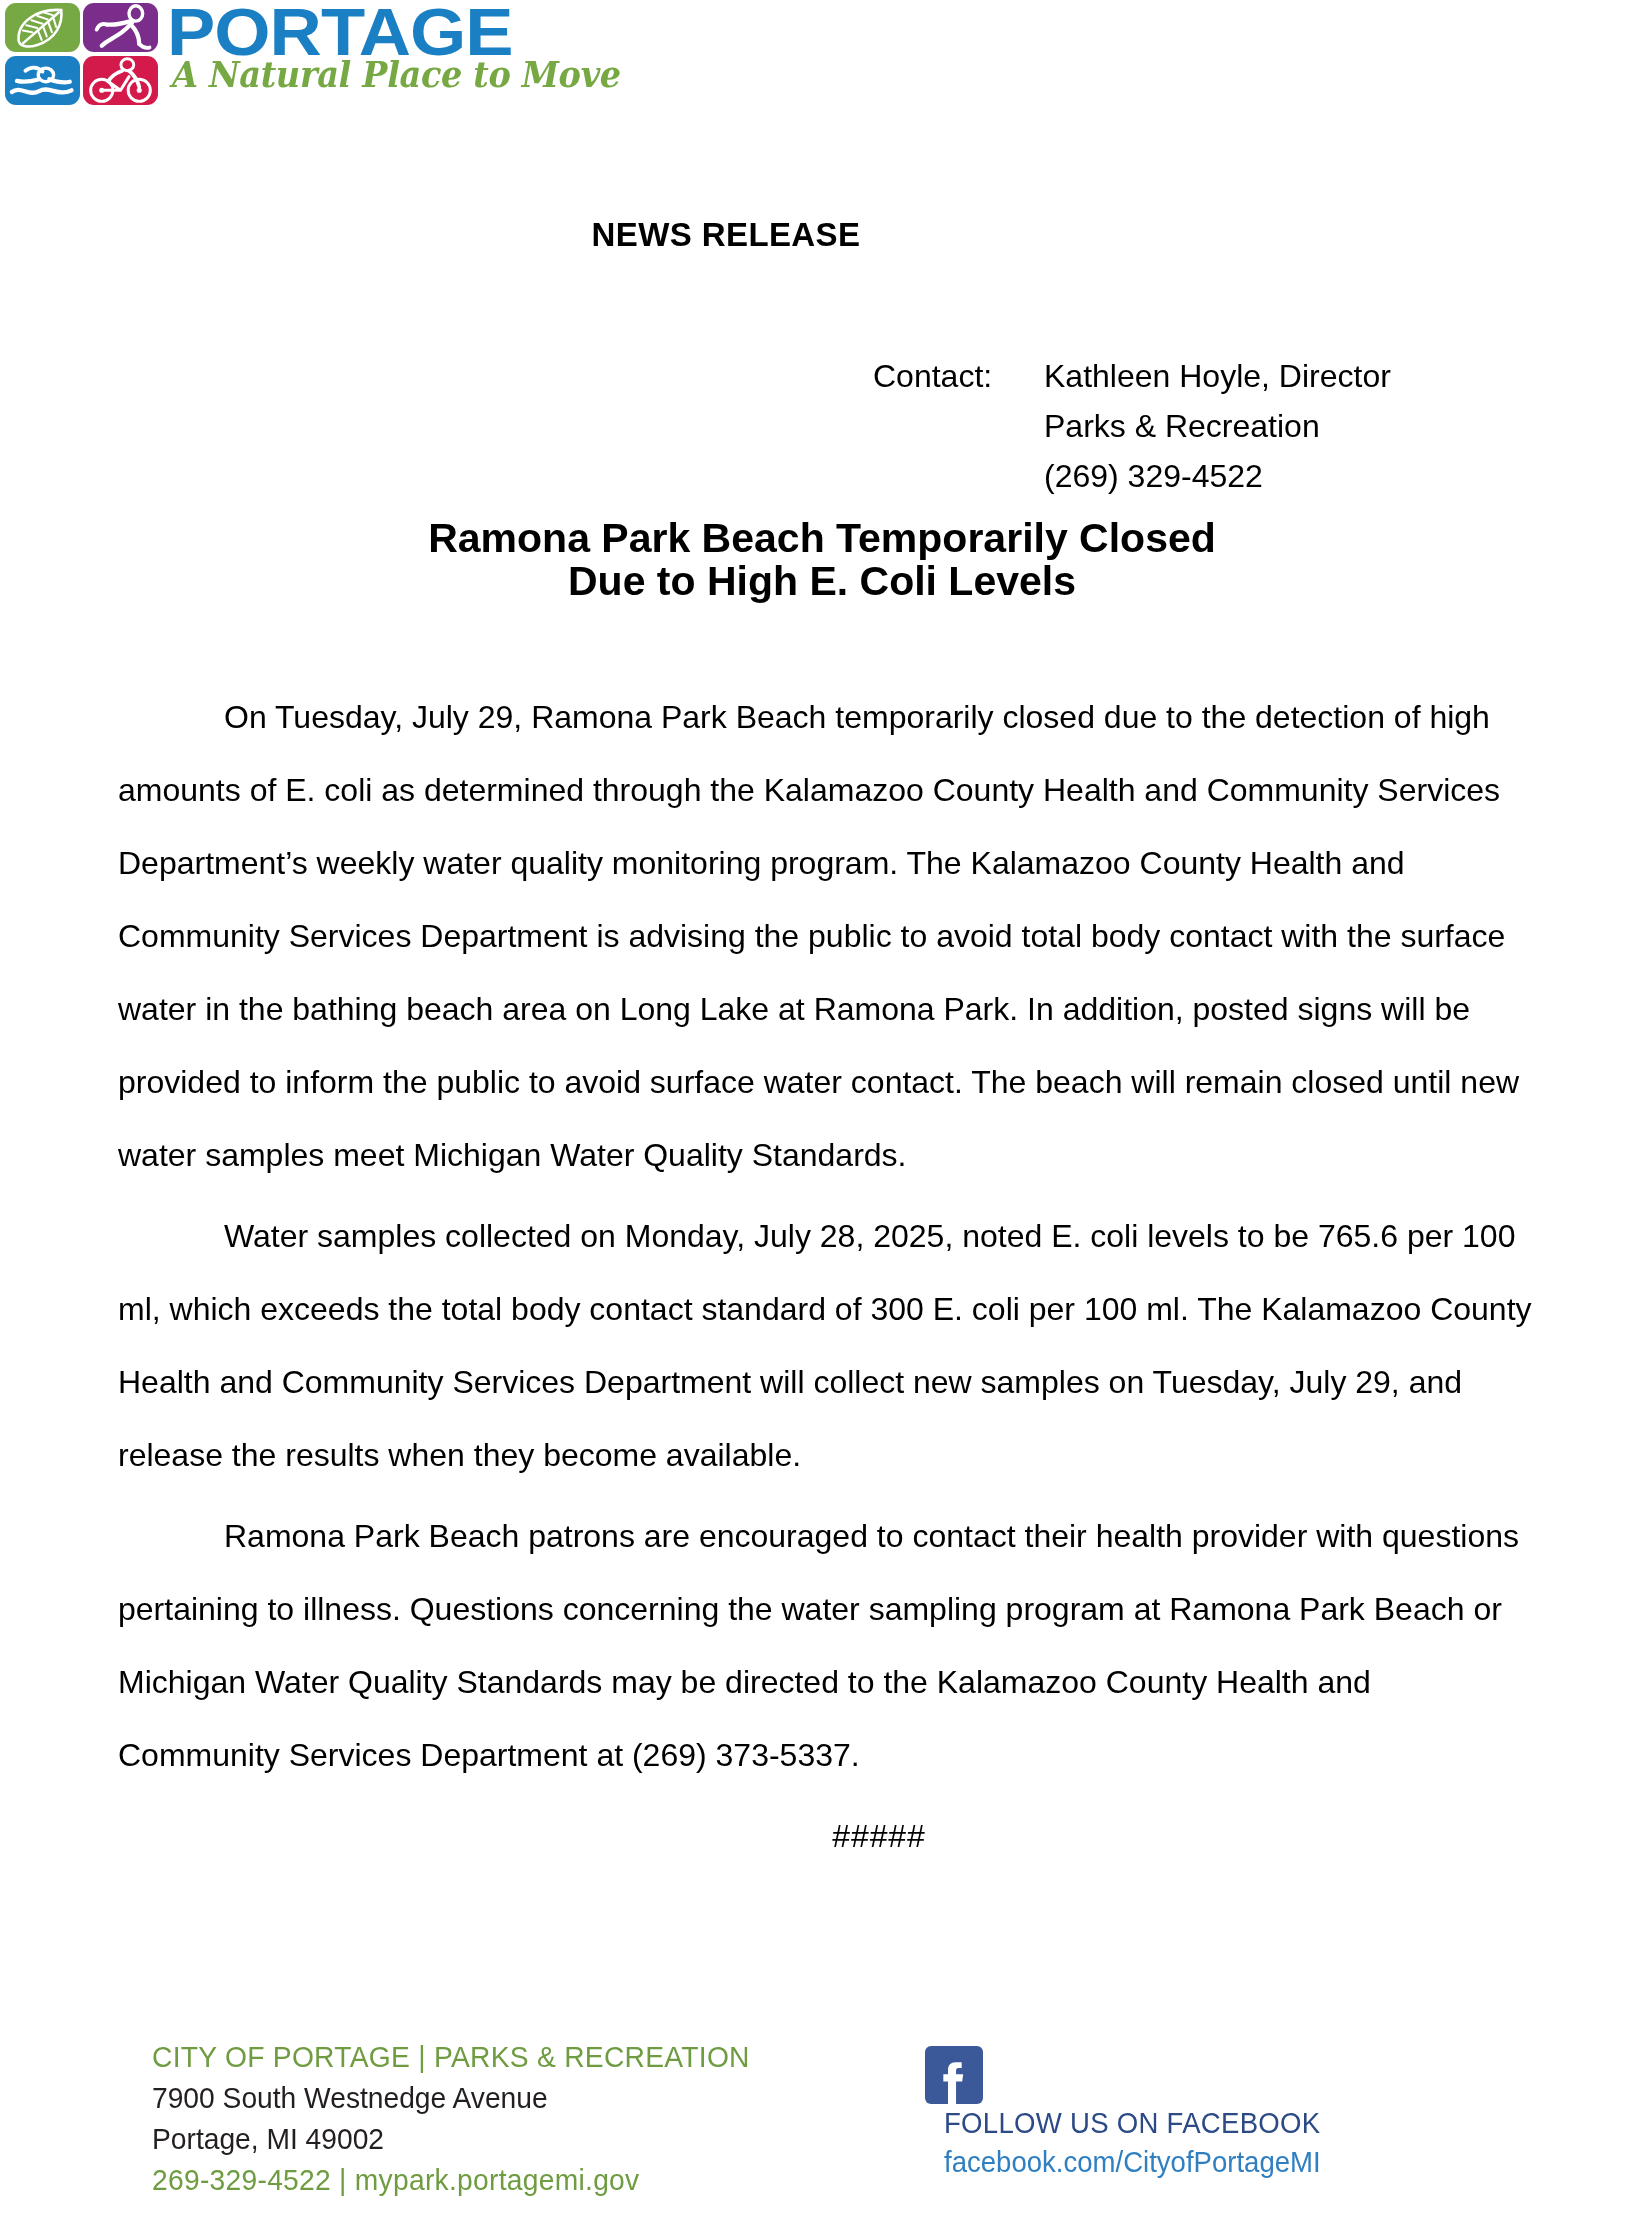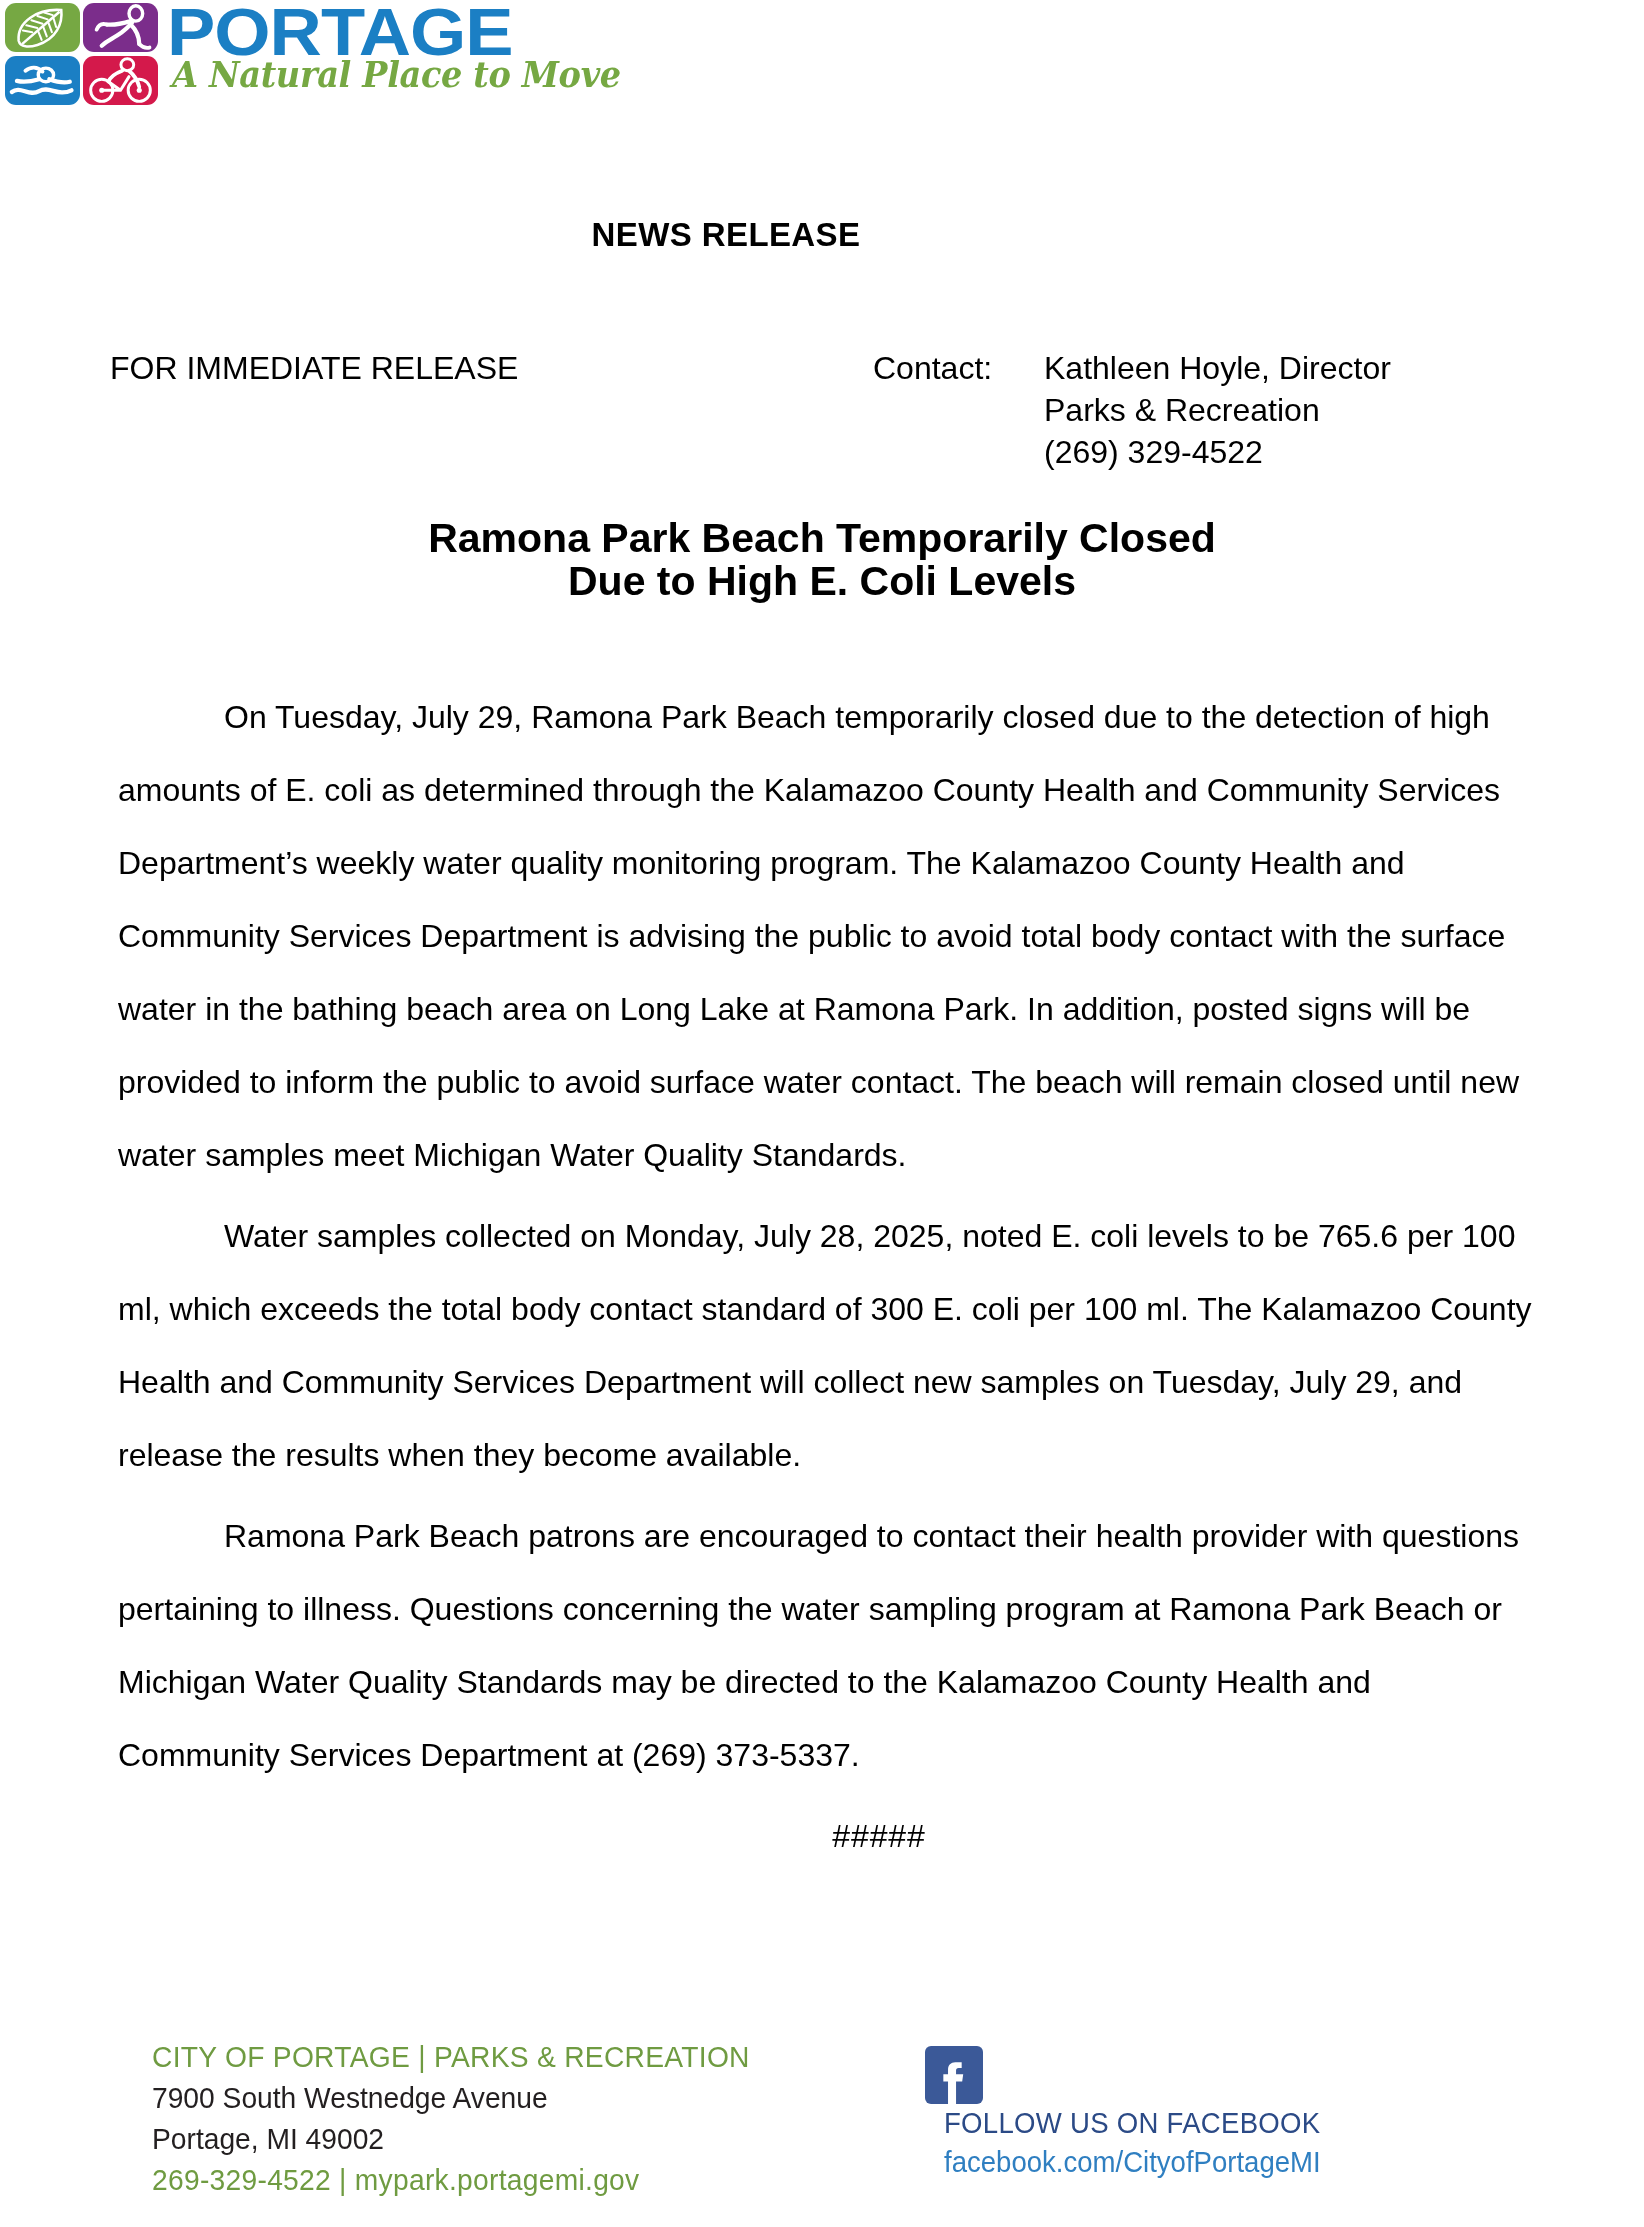--- a/index.html
+++ b/index.html
@@ -105,20 +105,21 @@
   }
   .meta-right {
     position: absolute;
     left: 873px;
     top: 0;
     font-size: 32px;
     line-height: 42px;
   }
   .meta-right .cr {
     display: flex;
+    margin-top: 8px;
   }
   .meta-right .cr-label { width: 171px; flex: 0 0 171px; }
 
   .headline {
     position: absolute;
     left: 0;
     top: 517px;
     width: 1644px;
     text-align: center;
     font-size: 41px;
@@ -252,21 +253,20 @@
     <div class="tagline" style="color:#76a843">A Natural Place to Move</div>
   </div>
 </div>
 
 <div class="page">
 
   <div class="news-release-title">NEWS RELEASE</div>
 
   <div class="meta-row">
     <div class="meta-left">
-      <div>FOR IMMEDIATE RELEASE</div>
     </div>
     <div class="meta-right">
       <div class="cr">
         <span class="cr-label">Contact:</span>
         <span>Kathleen Hoyle, Director</span>
       </div>
       <div class="cr">
         <span class="cr-label"></span>
         <span>Parks &amp; Recreation</span>
       </div>

